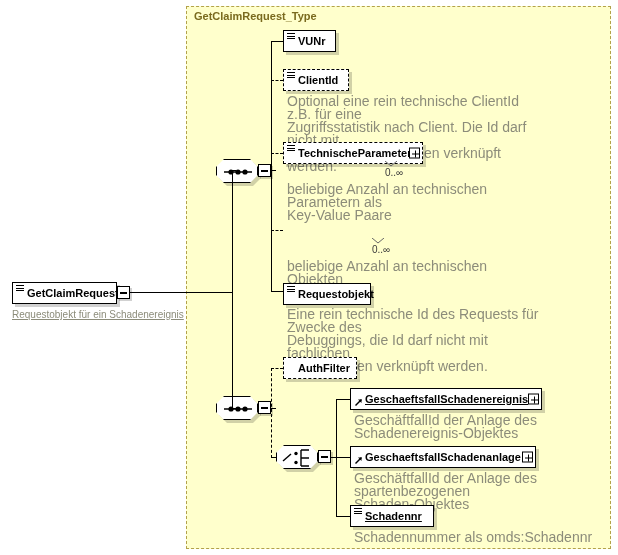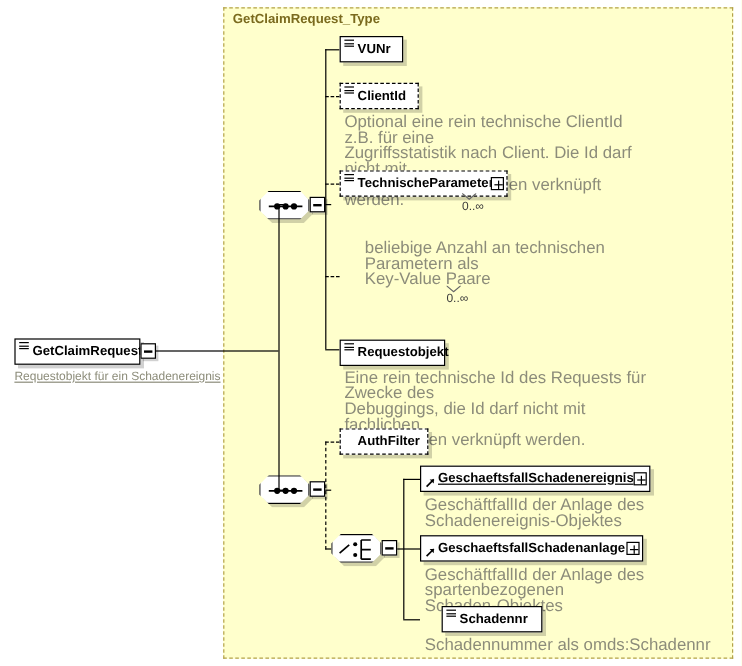--- a/index.html
+++ b/index.html
@@ -198,28 +198,29 @@
         <i></i>
         <i></i>
       </span>
     <span>TechnischeParameter</span>
     <span class="plus-box"></span>
   </div>
   <svg class="card-chevron" style="left:385px; top:161px;" viewBox="0 0 12 6">
     <path d="M0 0 L6 5 L12 0" fill="none" stroke="#666" stroke-width="1"></path>
   </svg>
   <div class="card" style="left:385px; top:167px;">0..∞</div>
-  <div class="anno" style="left:304px; top:183px; width:250px;margin-top:17px;">beliebige Anzahl an technischen Parametern als
+  <div class="anno" style="left:287px; top:183px; width:250px;">beliebige Anzahl an technischen Parametern als
 Key-Value Paare</div>
 
   <div class="dash-h" style="left:271px; top:230px; width:12px;"></div>
   <svg class="card-chevron" style="left:372px; top:238px;" viewBox="0 0 12 6">
     <path d="M0 0 L6 5 L12 0" fill="none" stroke="#666" stroke-width="1"></path>
   </svg>
   <div class="card" style="left:372px; top:244px;">0..∞</div>
+  <div class="anno" style="left:287px; top:260px; width:250px;">beliebige Anzahl an technischen Objekten</div>
 
   <div class="ln h" style="left:271px; top:291px; width:12px;"></div>
   <div class="node" style="left:283px; top:283px; width:88px;">
     <span class="glyph-lines">
         <i></i>
         <i></i>
         <i></i>
       </span>
     <span>Requestobjekt</span>
   </div>
@@ -289,21 +290,21 @@
       <path d="M1.5 7.5 L7.5 1.5" stroke="#000" stroke-width="1.4"></path>
       <path d="M7.5 1.5 L7.5 5 L4 1.5 Z" fill="#000"></path>
     </svg>
     <span>GeschaeftsfallSchadenanlage</span>
     <span class="plus-box"></span>
   </div>
   <div class="anno" style="left:354px; top:472px; width:250px;">GeschäftfallId der Anlage des spartenbezogenen
 Schaden-Objektes</div>
 
   <div class="ln h" style="left:336px; top:516px; width:14px;"></div>
-  <div class="node" style="left:368px; top:505px; width:84px;">
+  <div class="node" style="left:350px; top:505px; width:84px;text-decoration:underline;">
     <span class="glyph-lines">
         <i></i>
         <i></i>
         <i></i>
       </span>
     <span>Schadennr</span>
   </div>
   <div class="anno" style="left:354px; top:531px; width:250px;">Schadennummer als omds:Schadennr</div>
 
 </div>

